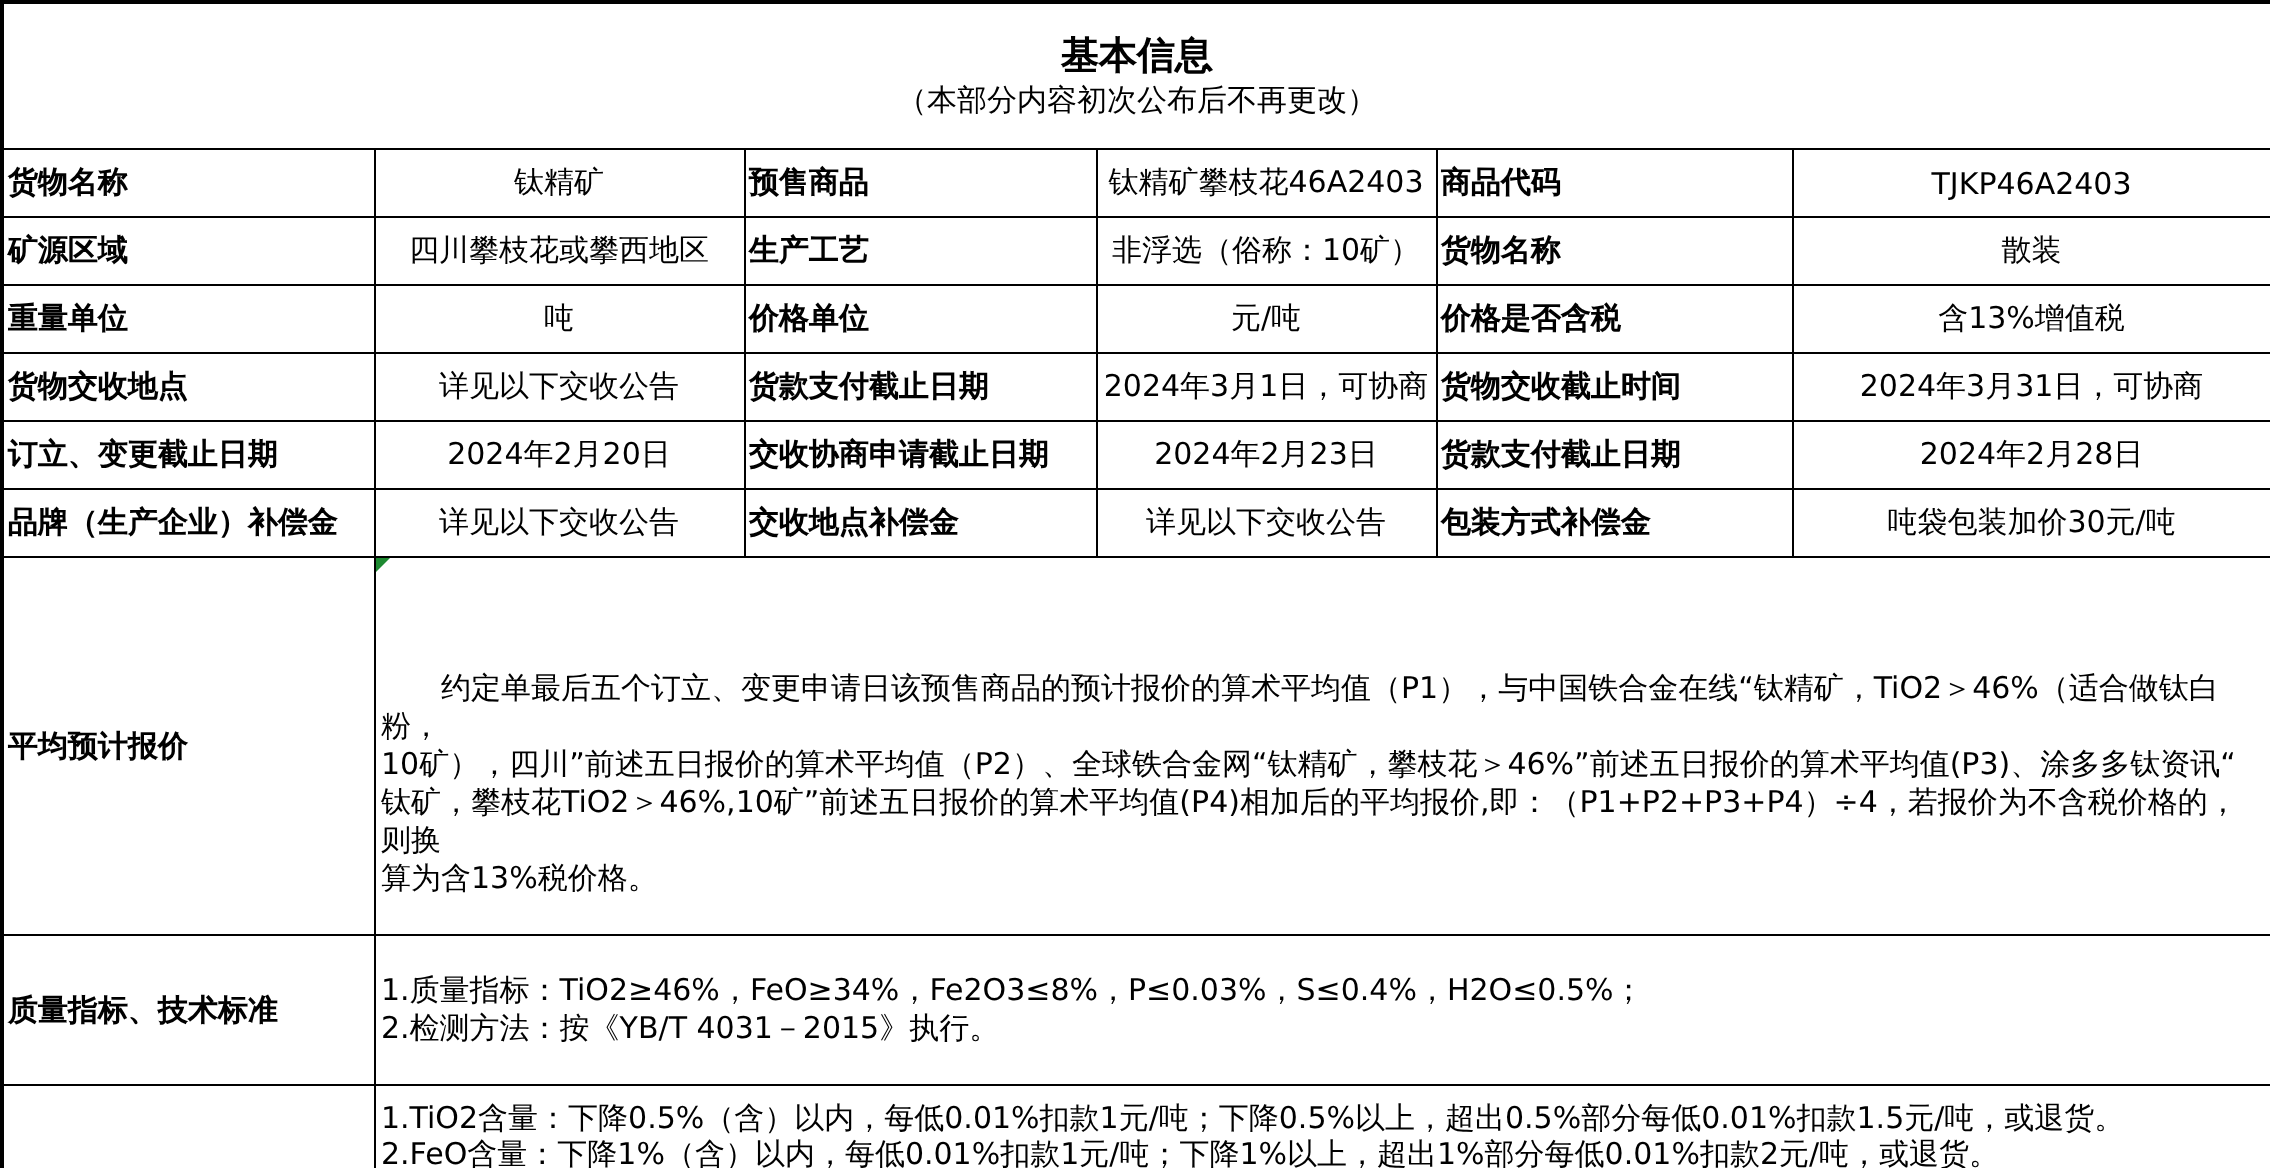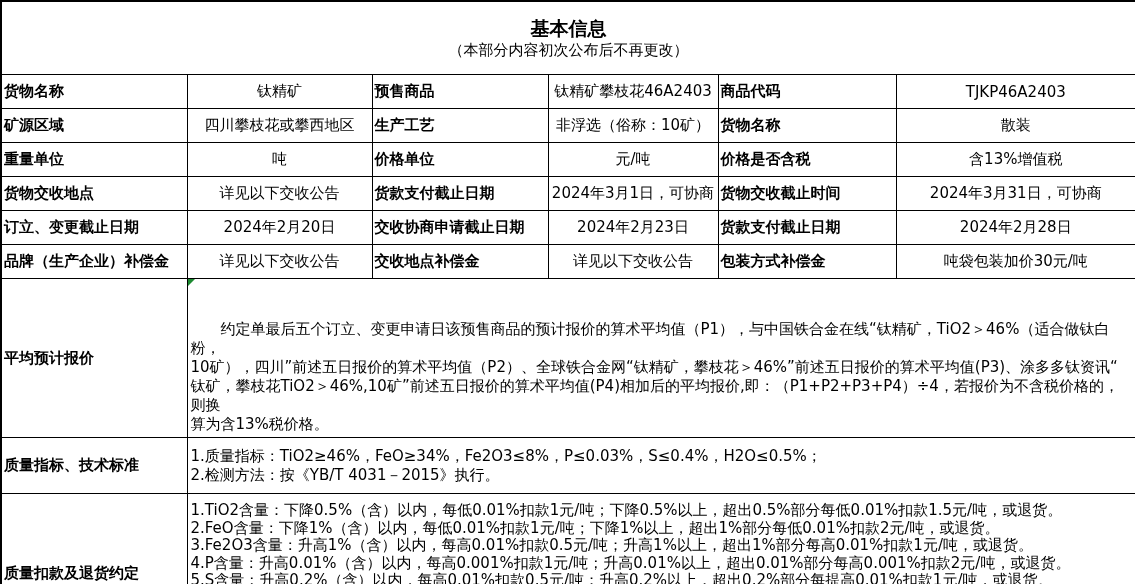--- a/index.html
+++ b/index.html
@@ -6,21 +6,21 @@
   body{font-family:"DejaVu Sans","Liberation Sans",sans-serif;color:#000;}
   .sheet{width:1135px;height:584px;box-sizing:border-box;background:#fff;}
   table.info{width:1135px;height:584px;border-collapse:collapse;table-layout:fixed;border:2px solid #000;}
   td{border:1px solid #000;box-sizing:border-box;overflow:hidden;vertical-align:middle;padding:0 2px;}
   td.title-cell{border-left:none;border-right:none;border-top:none;text-align:center;vertical-align:middle;padding:14px 0;}
   .title-main{font-size:19px;font-weight:bold;line-height:24px;}
   .title-sub{font-size:15px;line-height:20px;}
   td.lbl{font-weight:bold;font-size:15px;}
   td.val{text-align:center;font-size:15px;}
   td.val-small{font-size:12px;line-height:15px;text-align:left;padding:1px 2px;}
-  td.para{font-size:15px;line-height:19px;text-align:left;white-space:pre-line;padding:3px 3px;vertical-align:middle;position:relative;}
+  td.para{font-size:15px;line-height:19px;text-align:left;white-space:pre-line;padding:18px 3px;vertical-align:middle;position:relative;}
   td.para-top{font-size:15px;line-height:17.5px;text-align:left;white-space:pre-line;padding:8px 3px 0 3px;vertical-align:top;}
   .corner-flag{position:absolute;top:0;left:0;width:0;height:0;border-top:7px solid #1d8a31;border-right:7px solid transparent;}
 </style>
 </head>
 <body>
 
 <div class="sheet">
   <table class="info">
     <colgroup>
       <col style="width:186px">

